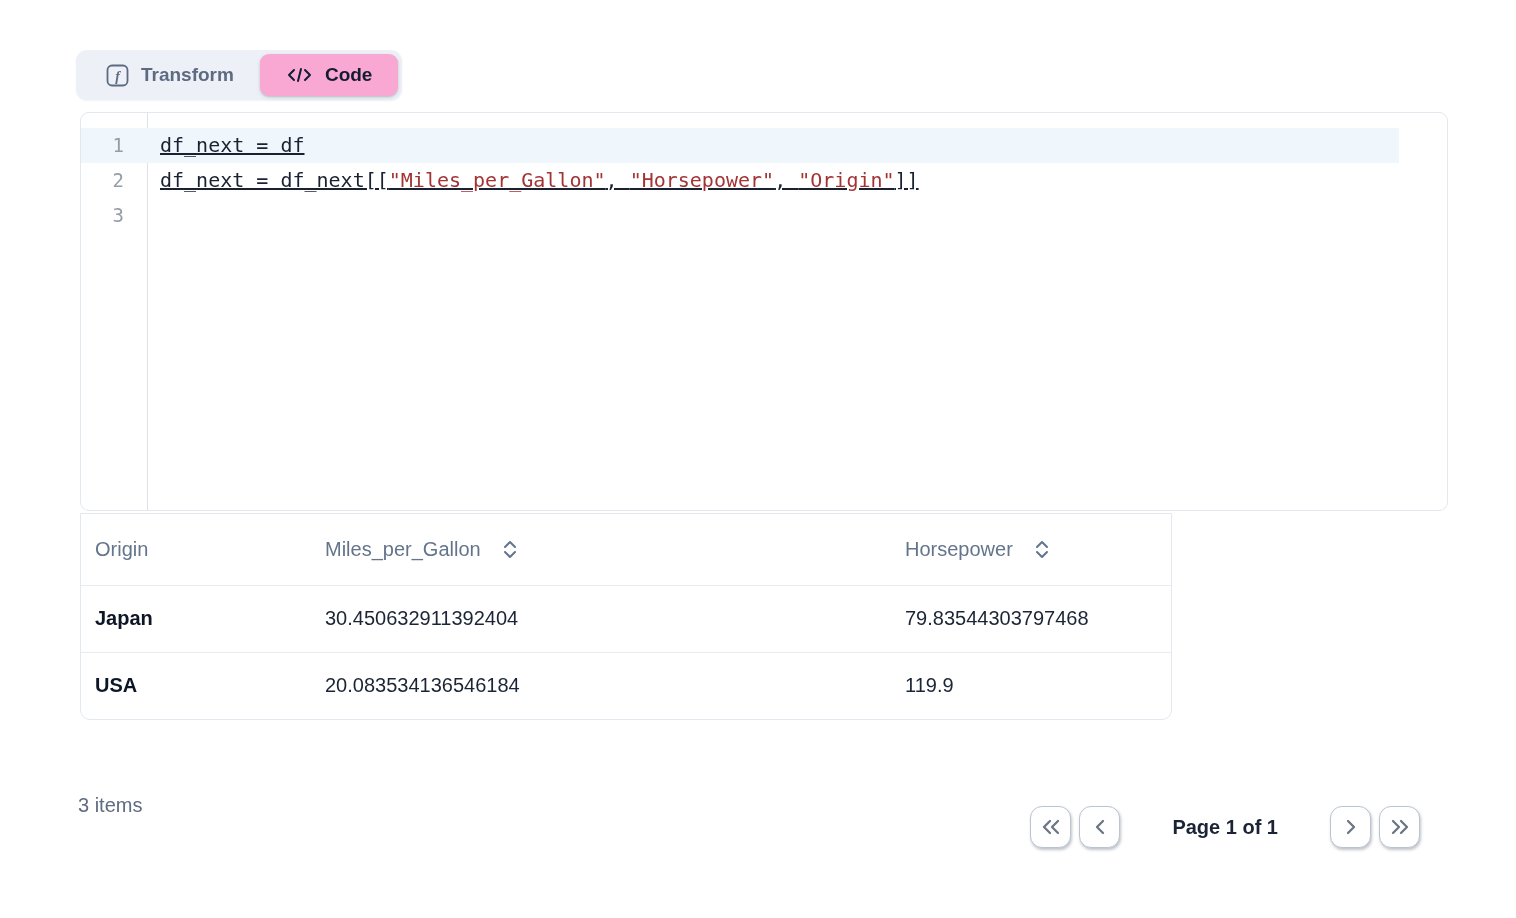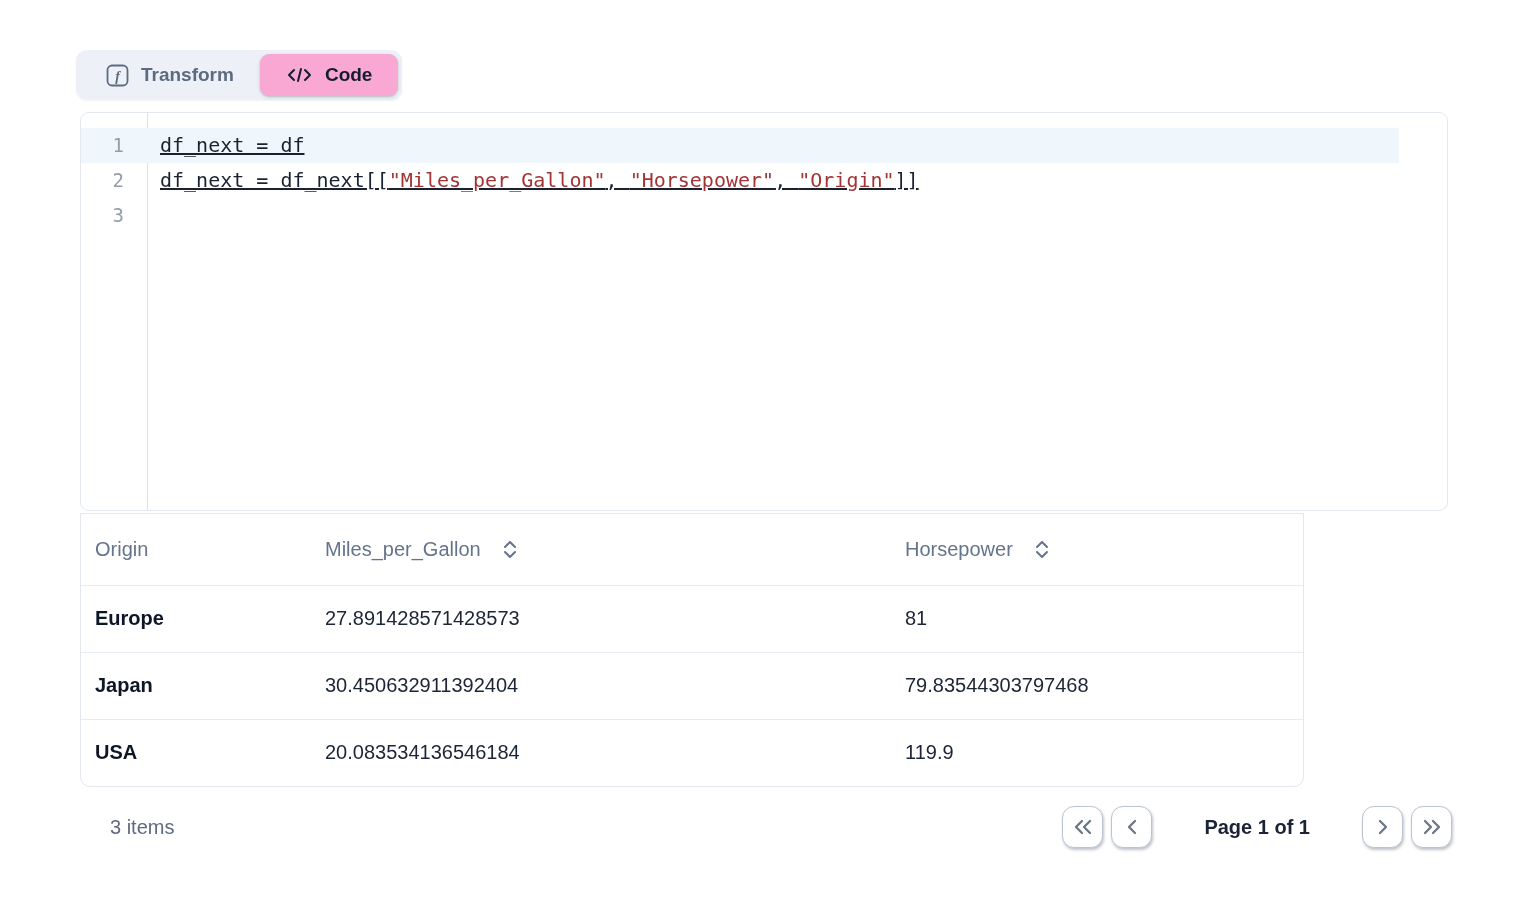--- a/index.html
+++ b/index.html
@@ -57,43 +57,43 @@
   .num {
     width: 66px; flex: 0 0 66px; padding-right: 23px;
     text-align: right; color: #959da9; font-size: 19px;
   }
   .codetxt { padding-left: 13px; color: #1a2130; text-decoration: underline; }
   .tok-code { color: #1a2130; }
   .tok-string { color: #a33434; }
 
   
   .datatable {
-    position: absolute; left: 80px; top: 513px; width: 1224px;
+    position: absolute; left: 80px; top: 513px; width: 1092px;
     border: 1px solid #e3e8ee;
     border-radius: 0 0 10px 10px;
     background: #ffffff; overflow: hidden;
   }
   .datatable table { width: 100%; border-collapse: collapse; font-size: 20px; }
   .datatable thead th {
     height: 71px; text-align: left; font-weight: 400;
     color: #64748b; padding: 0 0 0 14px;
   }
   .th-inner { display: inline-flex; align-items: center; gap: 21px; }
   .sort-icon { display: inline-flex; }
   .datatable tbody td {
     height: 67px; border-top: 1px solid #e7ecf2;
     padding: 0 0 0 14px; vertical-align: middle;
   }
   .cell-origin { font-weight: 700; color: #0c1626; }
   .cell-value  { font-weight: 400; color: #1c2535; }
 
   
   .footer {
-    position: absolute; left: 96px; top: 794px; width: 1368px; height: 66px;
-    display: flex; align-items: center;
+    position: absolute; left: 64px; top: 794px; width: 1368px; height: 66px;
+    display: flex; 
   }
   .items-count { margin-left: 14px; color: #5f6b80; font-size: 20px; }
   .pager { margin-left: auto; margin-right: 12px; display: flex; align-items: center; gap: 8px; }
   .pbtn {
     width: 41px; height: 42px; border-radius: 12px;
     border: 1.5px solid #bcc4d0; background: #ffffff;
     box-shadow: 1px 2px 3px rgba(71,85,105,0.35);
     display: flex; align-items: center; justify-content: center;
     color: #6b7686; cursor: pointer; padding: 0;
   }
@@ -166,25 +166,20 @@
     <svg width="16" height="21" viewBox="0 0 16 21" fill="none" stroke="#64748b" stroke-width="2" stroke-linecap="round" stroke-linejoin="round">
       <polyline points="3,8 8,3 13,8"></polyline>
       <polyline points="3,13 8,18 13,13"></polyline>
     </svg>
   </span>
 </span></th>
           </tr>
         </thead>
       <tbody id="table-body">
           <tr>
-            <td class="cell-origin">Europe</td>
-            <td class="cell-value">27.891428571428573</td>
-            <td class="cell-value">81</td>
-          </tr>
-          <tr>
             <td class="cell-origin">Japan</td>
             <td class="cell-value">30.450632911392404</td>
             <td class="cell-value">79.83544303797468</td>
           </tr>
           <tr>
             <td class="cell-origin">USA</td>
             <td class="cell-value">20.083534136546184</td>
             <td class="cell-value">119.9</td>
           </tr>
         </tbody>

